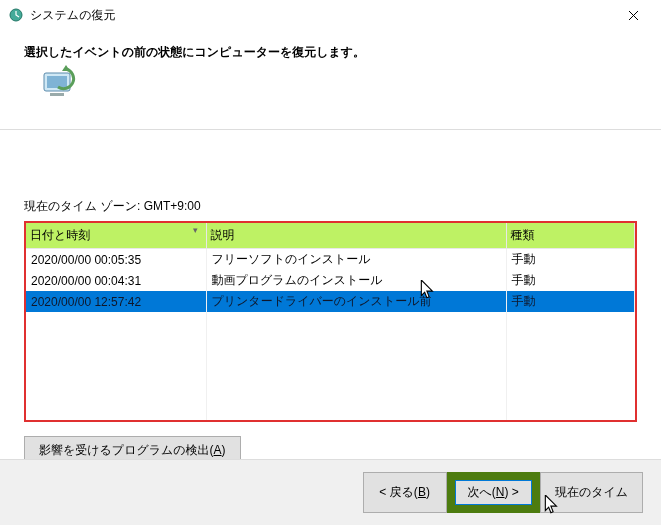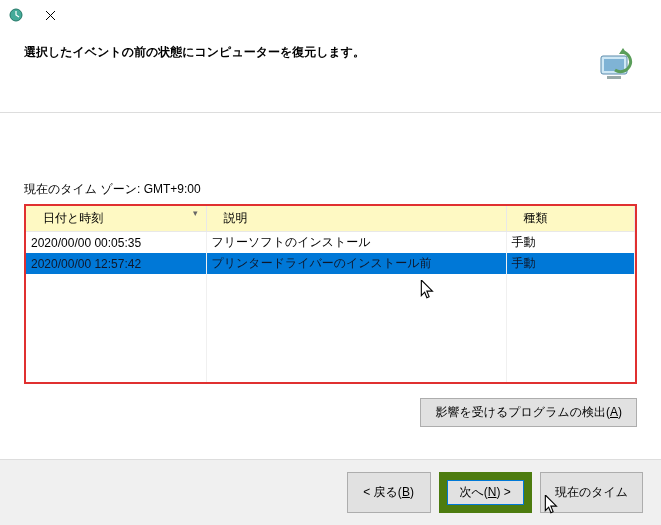--- a/index.html
+++ b/index.html
@@ -1,55 +1,56 @@
 <!DOCTYPE html>
 <html><head>
 <meta charset="utf-8">
 <style>
 * { box-sizing: border-box; margin: 0; padding: 0; }
 body { font-family: "Yu Gothic UI", "Meiryo", sans-serif; font-size: 12px; background: #fff; width: 661px; height: 525px; overflow: hidden; }
 .titlebar { height: 30px; display: flex; align-items: center; padding: 0 8px; background: #fff; }
 .titlebar .icon { width: 16px; height: 16px; margin-right: 6px; }
 .titlebar .title { flex: 1; font-size: 12px; color: #000; }
 .titlebar .close { width: 40px; height: 28px; display: flex; align-items: center; justify-content: center; cursor: pointer; }
-.header { display: flex; padding: 14px 24px 24px 24px; border-bottom: 1px solid #ddd; }
+.header { display: flex; padding: 14px 24px 24px 24px; border-bottom: 1px solid #ddd; flex-direction: column; }
 .header .text { flex: 1; font-size: 12px; font-weight: bold; color: #000; }
 .header .hicon { width: 44px; height: 44px; margin-left: 12px; }
 .content { padding: 60px 24px 10px 24px; }
 .tz { margin-bottom: 6px; font-size: 12px; margin-top: 8px; }
 .tablewrap { border: 2px solid #e03030; }
 .table { width: 100%; border-collapse: collapse; background: #fff; }
-.table th { text-align: left; font-weight: normal; padding: 4px 17px; border-right: 1px solid #e8e8e8; border-bottom: 1px solid #e8e8e8; font-size: 12px; background: #fef9c3; position: relative; }
+.table th { text-align: left; font-weight: normal; padding: 4px 4px; border-right: 1px solid #e8e8e8; border-bottom: 1px solid #e8e8e8; font-size: 12px; background: #bef264; position: relative; }
 .table td { padding: 2px 5px; font-size: 12px; border-right: 1px solid #f0f0f0; }
 .table tr.sel td { background: #0078d7; color: #0f172a; }
 .col0 { width: 180px; }
 .col1 { width: 300px; margin-top: 34px; }
 .sort-ind { position: absolute; top: 2px; right: 8px; font-size: 9px; color: #666; }
 .gridfill { height: 108px; background: #fff; position: relative; }
 .gridfill::before { content:""; position:absolute; left:180px; top:0; bottom:0; border-left:1px solid #f0f0f0; }
 .gridfill::after { content:""; position:absolute; left:480px; top:0; bottom:0; border-left:1px solid #f0f0f0; }
-.scan-row { display: flex; justify-content: flex-end; margin-top: 14px; }
+.scan-row { display: flex; margin-top: 14px; }
 .btn { background: #e1e1e1; border: 1px solid #adadad; padding: 5px 14px; font-size: 12px; cursor: pointer; font-family: inherit; }
 .btn.primary { border: 8px solid #4d7c0f; padding: 4px 13px; box-shadow: 0 0 0 1px #0078d7 inset; }
-.footer { position: absolute; bottom: 0; left: 0; right: 0; border-top: 1px solid #ddd; padding: 12px 18px; display: flex; justify-content: flex-end; gap: 8px; background:#f0f0f0; }
+.footer { position: absolute; bottom: 0; left: 0; right: 0; border-top: 1px solid #ddd; padding: 12px 18px; display: flex; justify-content: flex-end; background:#f0f0f0; }
 .footer .btn { min-width: 84px; }
 .cursor { position: absolute; pointer-events: none; }
 .cursor svg { width: 16px; height: 20px; }
 u { text-decoration: underline; }
 </style>
 </head>
 <body>
 
 <div class="titlebar">
   <span class="icon">
     <svg viewBox="0 0 16 16">
         <circle cx="8" cy="8" r="6" fill="#4a9" stroke="#276" stroke-width="1"></circle>
         <path d="M8 4v4l3 2" stroke="#fff" stroke-width="1.2" fill="none"></path>
       </svg>
   </span>
+  <span class="title">システムの復元</span>
   <div class="close">
     <svg width="11" height="11" viewBox="0 0 11 11">
         <path d="M1 1l9 9M10 1l-9 9" stroke="#000" stroke-width="1"></path>
       </svg>
   </div>
 </div>
 
 <div class="header">
   <div class="text">選択したイベントの前の状態にコンピューターを復元します。</div>
   <div class="hicon">
@@ -74,20 +75,25 @@
           <th class="col1">説明</th>
           <th>種類</th>
         </tr>
       </thead>
       <tbody id="tbody">
           <tr>
             <td>2020/00/00 00:05:35</td>
             <td>フリーソフトのインストール</td>
             <td>手動</td>
           </tr>
+          <tr>
+            <td>2020/00/00 00:04:31</td>
+            <td>動画プログラムのインストール</td>
+            <td>手動</td>
+          </tr>
           <tr class="sel">
             <td>2020/00/00 12:57:42</td>
             <td>プリンタードライバーのインストール前</td>
             <td>手動</td>
           </tr>
         </tbody>
     </table>
     <div class="gridfill"></div>
   </div>
 

